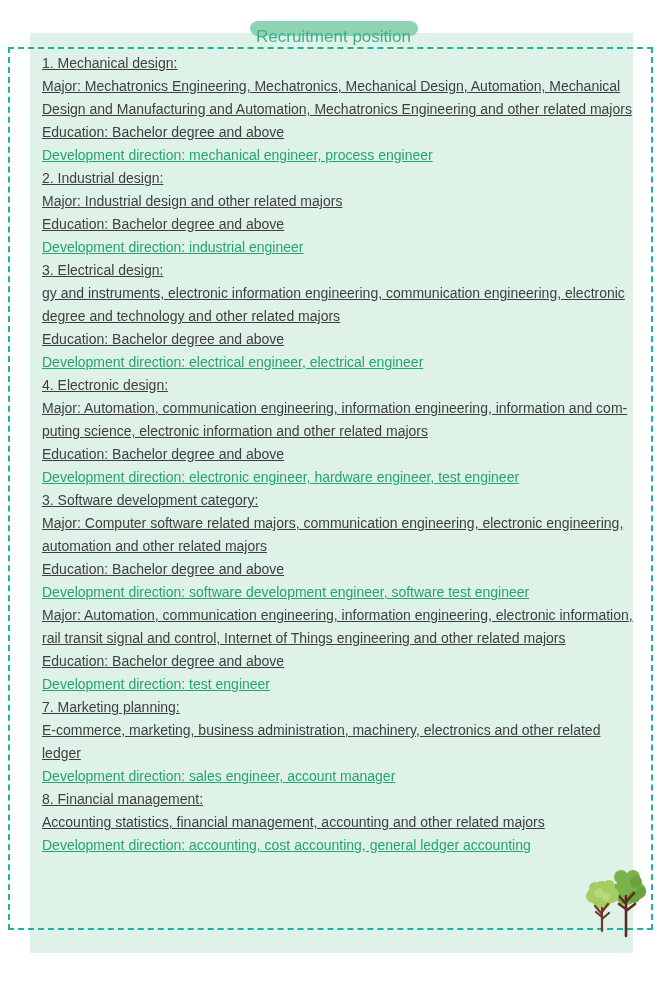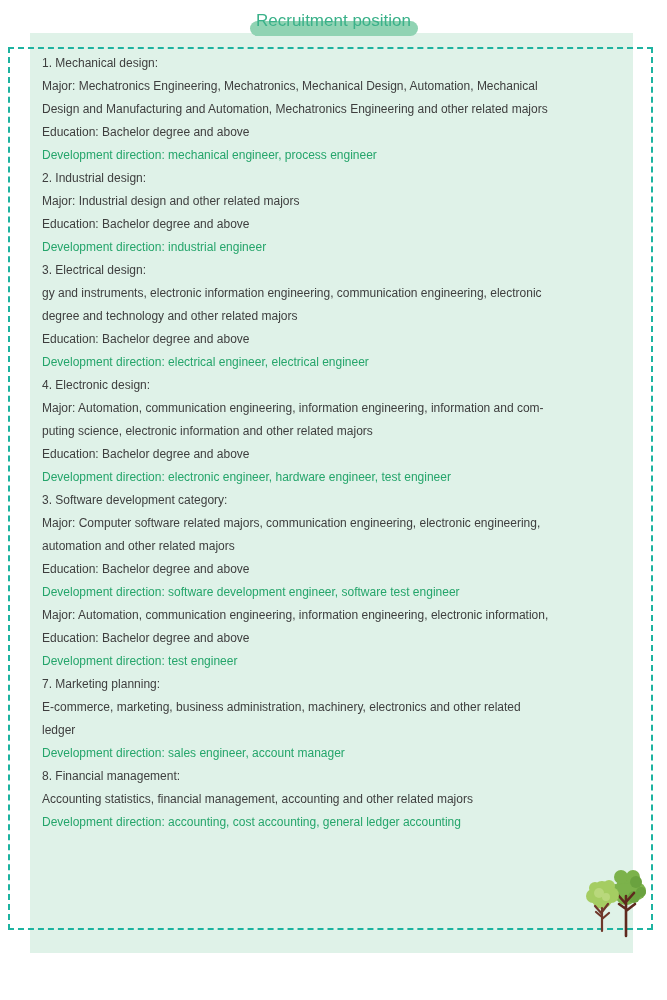--- a/index.html
+++ b/index.html
@@ -42,35 +42,36 @@
   }
   .title-highlight{
     position:absolute;left:50%;top:13px;
     transform:translateX(-50%);
     width:168px;height:15px;border-radius:8px;
     background:var(--title-highlight);
   }
   .title{
     position:relative;
     display:inline-block;
-    margin:0;
+    margin:16px;
     font-size:17px;
     font-weight:400;
     line-height:26px;
     color:var(--title-text);
   }
   .content{
     position:absolute;left:42px;top:52px;width:591px;
     z-index:2;
   }
   .line{
-    font-size:12px;
+    font-size:14px;
     line-height:23px;
     color:var(--body-text);
     white-space:nowrap;
+    text-decoration:underline;
   }
   .line[data-kind="green"]{
     color:var(--accent-green-text);
   }
   .trees{
     position:absolute;left:578px;top:864px;
     z-index:4;
   }
   .crown-light{fill:var(--tree-crown-light);}
   .crown-light2{fill:var(--tree-crown-light2);}
@@ -112,20 +113,21 @@
       <div class="line" data-kind="plain">Major: Automation, communication engineering, information engineering, information and com-</div>
       <div class="line" data-kind="plain">puting science, electronic information and other related majors</div>
       <div class="line" data-kind="plain">Education: Bachelor degree and above</div>
       <div class="line" data-kind="green">Development direction: electronic engineer, hardware engineer, test engineer</div>
       <div class="line" data-kind="plain">3. Software development category:</div>
       <div class="line" data-kind="plain">Major: Computer software related majors, communication engineering, electronic engineering,</div>
       <div class="line" data-kind="plain">automation and other related majors</div>
       <div class="line" data-kind="plain">Education: Bachelor degree and above</div>
       <div class="line" data-kind="green">Development direction: software development engineer, software test engineer</div>
       <div class="line" data-kind="plain">Major: Automation, communication engineering, information engineering, electronic information,</div>
+      <div class="line" data-kind="plain">rail transit signal and control, Internet of Things engineering and other related majors</div>
       <div class="line" data-kind="plain">Education: Bachelor degree and above</div>
       <div class="line" data-kind="green">Development direction: test engineer</div>
       <div class="line" data-kind="plain">7. Marketing planning:</div>
       <div class="line" data-kind="plain">E-commerce, marketing, business administration, machinery, electronics and other related</div>
       <div class="line" data-kind="plain">ledger</div>
       <div class="line" data-kind="green">Development direction: sales engineer, account manager</div>
       <div class="line" data-kind="plain">8. Financial management:</div>
       <div class="line" data-kind="plain">Accounting statistics, financial management, accounting and other related majors</div>
       <div class="line" data-kind="green">Development direction: accounting, cost accounting, general ledger accounting</div>
     </main>

